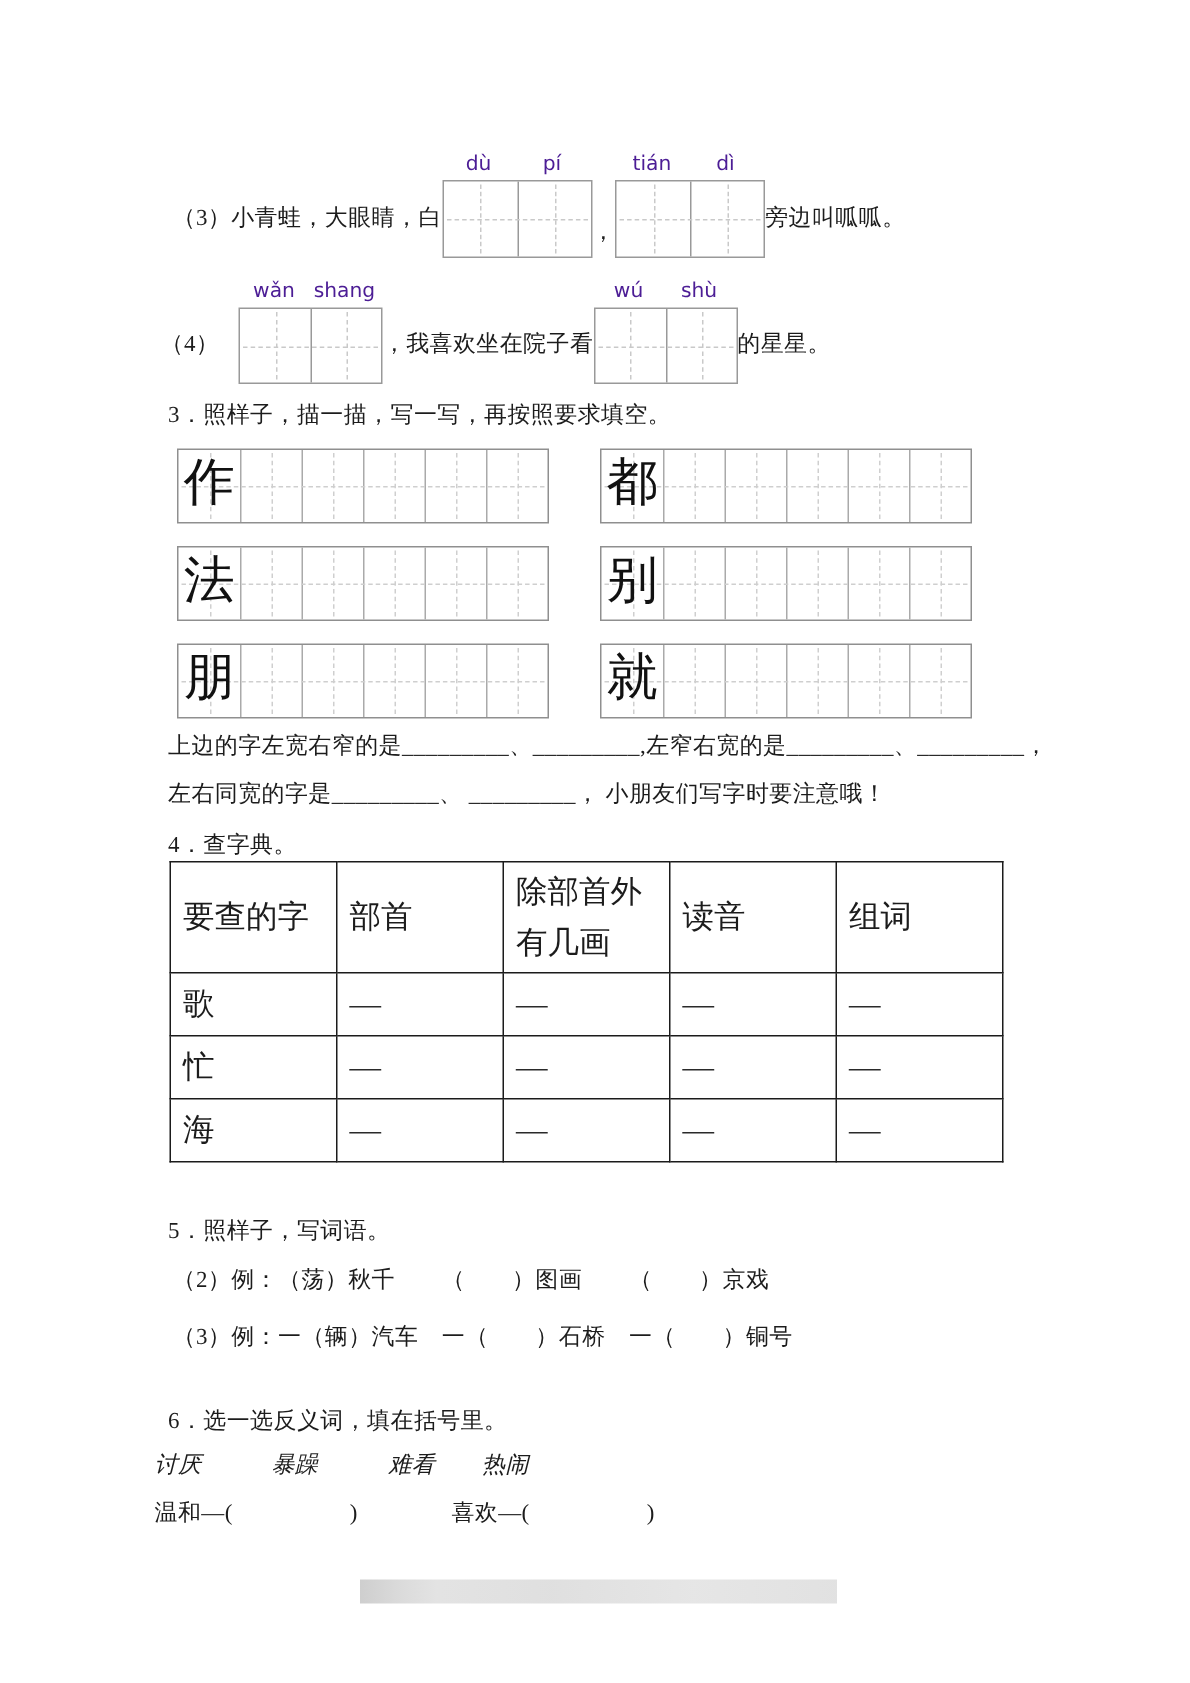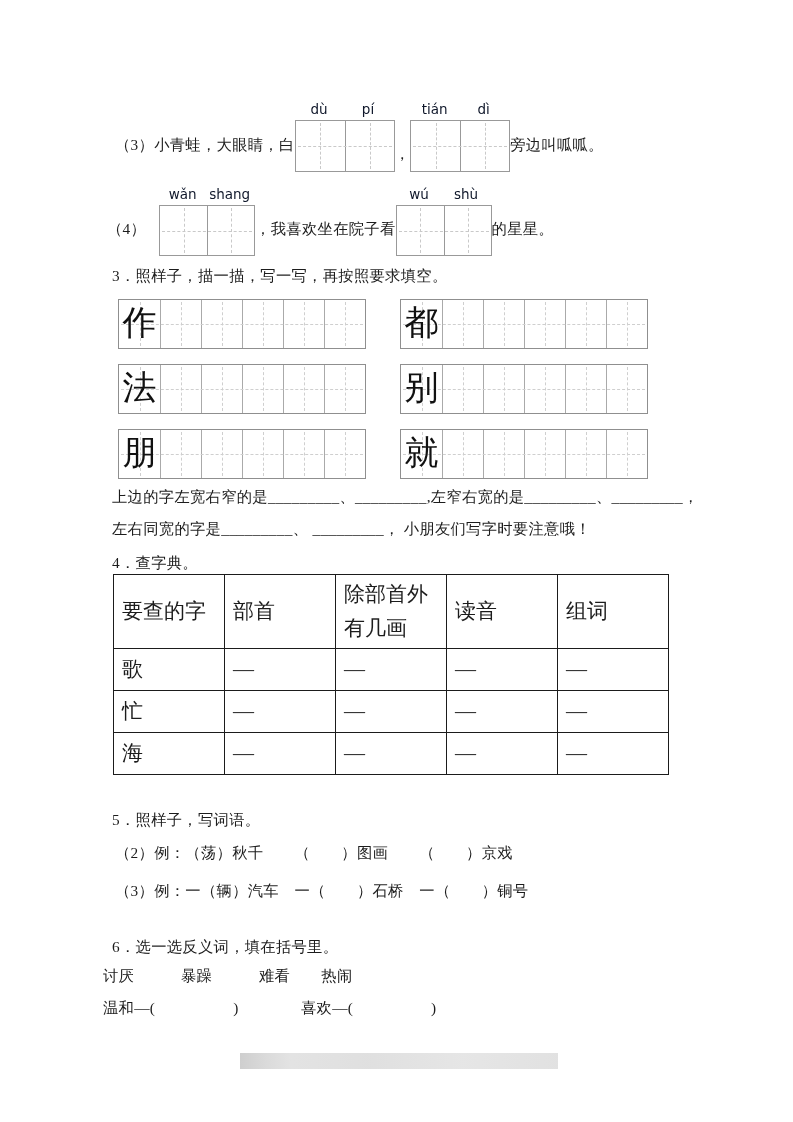--- a/index.html
+++ b/index.html
@@ -13,21 +13,21 @@
   .cn { font-size:15.3px; letter-spacing:0.3px; white-space:pre; }
 
   
   .fill-line { display:flex; align-items:flex-end; }
   .fl-text { margin-bottom:16px; white-space:pre; }
   .fl-comma { margin-bottom:7px; white-space:pre; }
   .pgroup { display:flex; flex-direction:column; }
   .plabels { display:flex; height:20px; }
   .plabel {
     text-align:center; font-family:"DejaVu Sans","Liberation Sans",sans-serif;
-    font-size:13.5px; line-height:18px; color:#0f172a;
+    font-size:13.5px; line-height:18px; color:#4c1d95;
   }
   .pboxes { display:flex; position:relative; border:1px solid #999; background:#fff; }
   .pcell { position:relative; }
   .pcell + .pcell { border-left:1px solid #999; }
   .pcell::before { content:""; position:absolute; left:50%; top:2px; bottom:2px; border-left:1px dashed #c9c9c9; }
   .pboxes::after { content:""; position:absolute; left:2px; right:2px; top:50%; border-top:1px dashed #c9c9c9; }
   .w49 { width:49px; } .h50 { height:50px; }
   .w47 { width:47px; } .h49 { height:49px; }
 
   
@@ -233,16 +233,16 @@
   </tbody>
 </table>
 
 <div class="abs cn" style="left:112px; top:810px;">5．照样子，写词语。</div>
 <div class="abs" style="left:115px; top:843px;">
   <div class="cn q5-line">（2）例：（荡）秋千　　（　　）图画　　（　　）京戏</div>
   <div class="cn q5-line">（3）例：一（辆）汽车　一（　　）石桥　一（　　）铜号</div>
 </div>
 
 <div class="abs cn" style="left:112px; top:937px;">6．选一选反义词，填在括号里。</div>
-<div class="abs cn" style="left:103px; top:966px;">讨厌　　　暴躁　　　难看　　热闹</div>
+<div class="abs cn" style="left:103px; top:966px;font-style:italic;">讨厌　　　暴躁　　　难看　　热闹</div>
 <div class="abs cn" style="left:103px; top:998px;">温和—(　　　　　)　　　　喜欢—(　　　　　)</div>
 
 <div id="watermark" class="abs" style="left:240px; top:1053px; width:318px; height:16px;"></div>
 
 </body></html>

